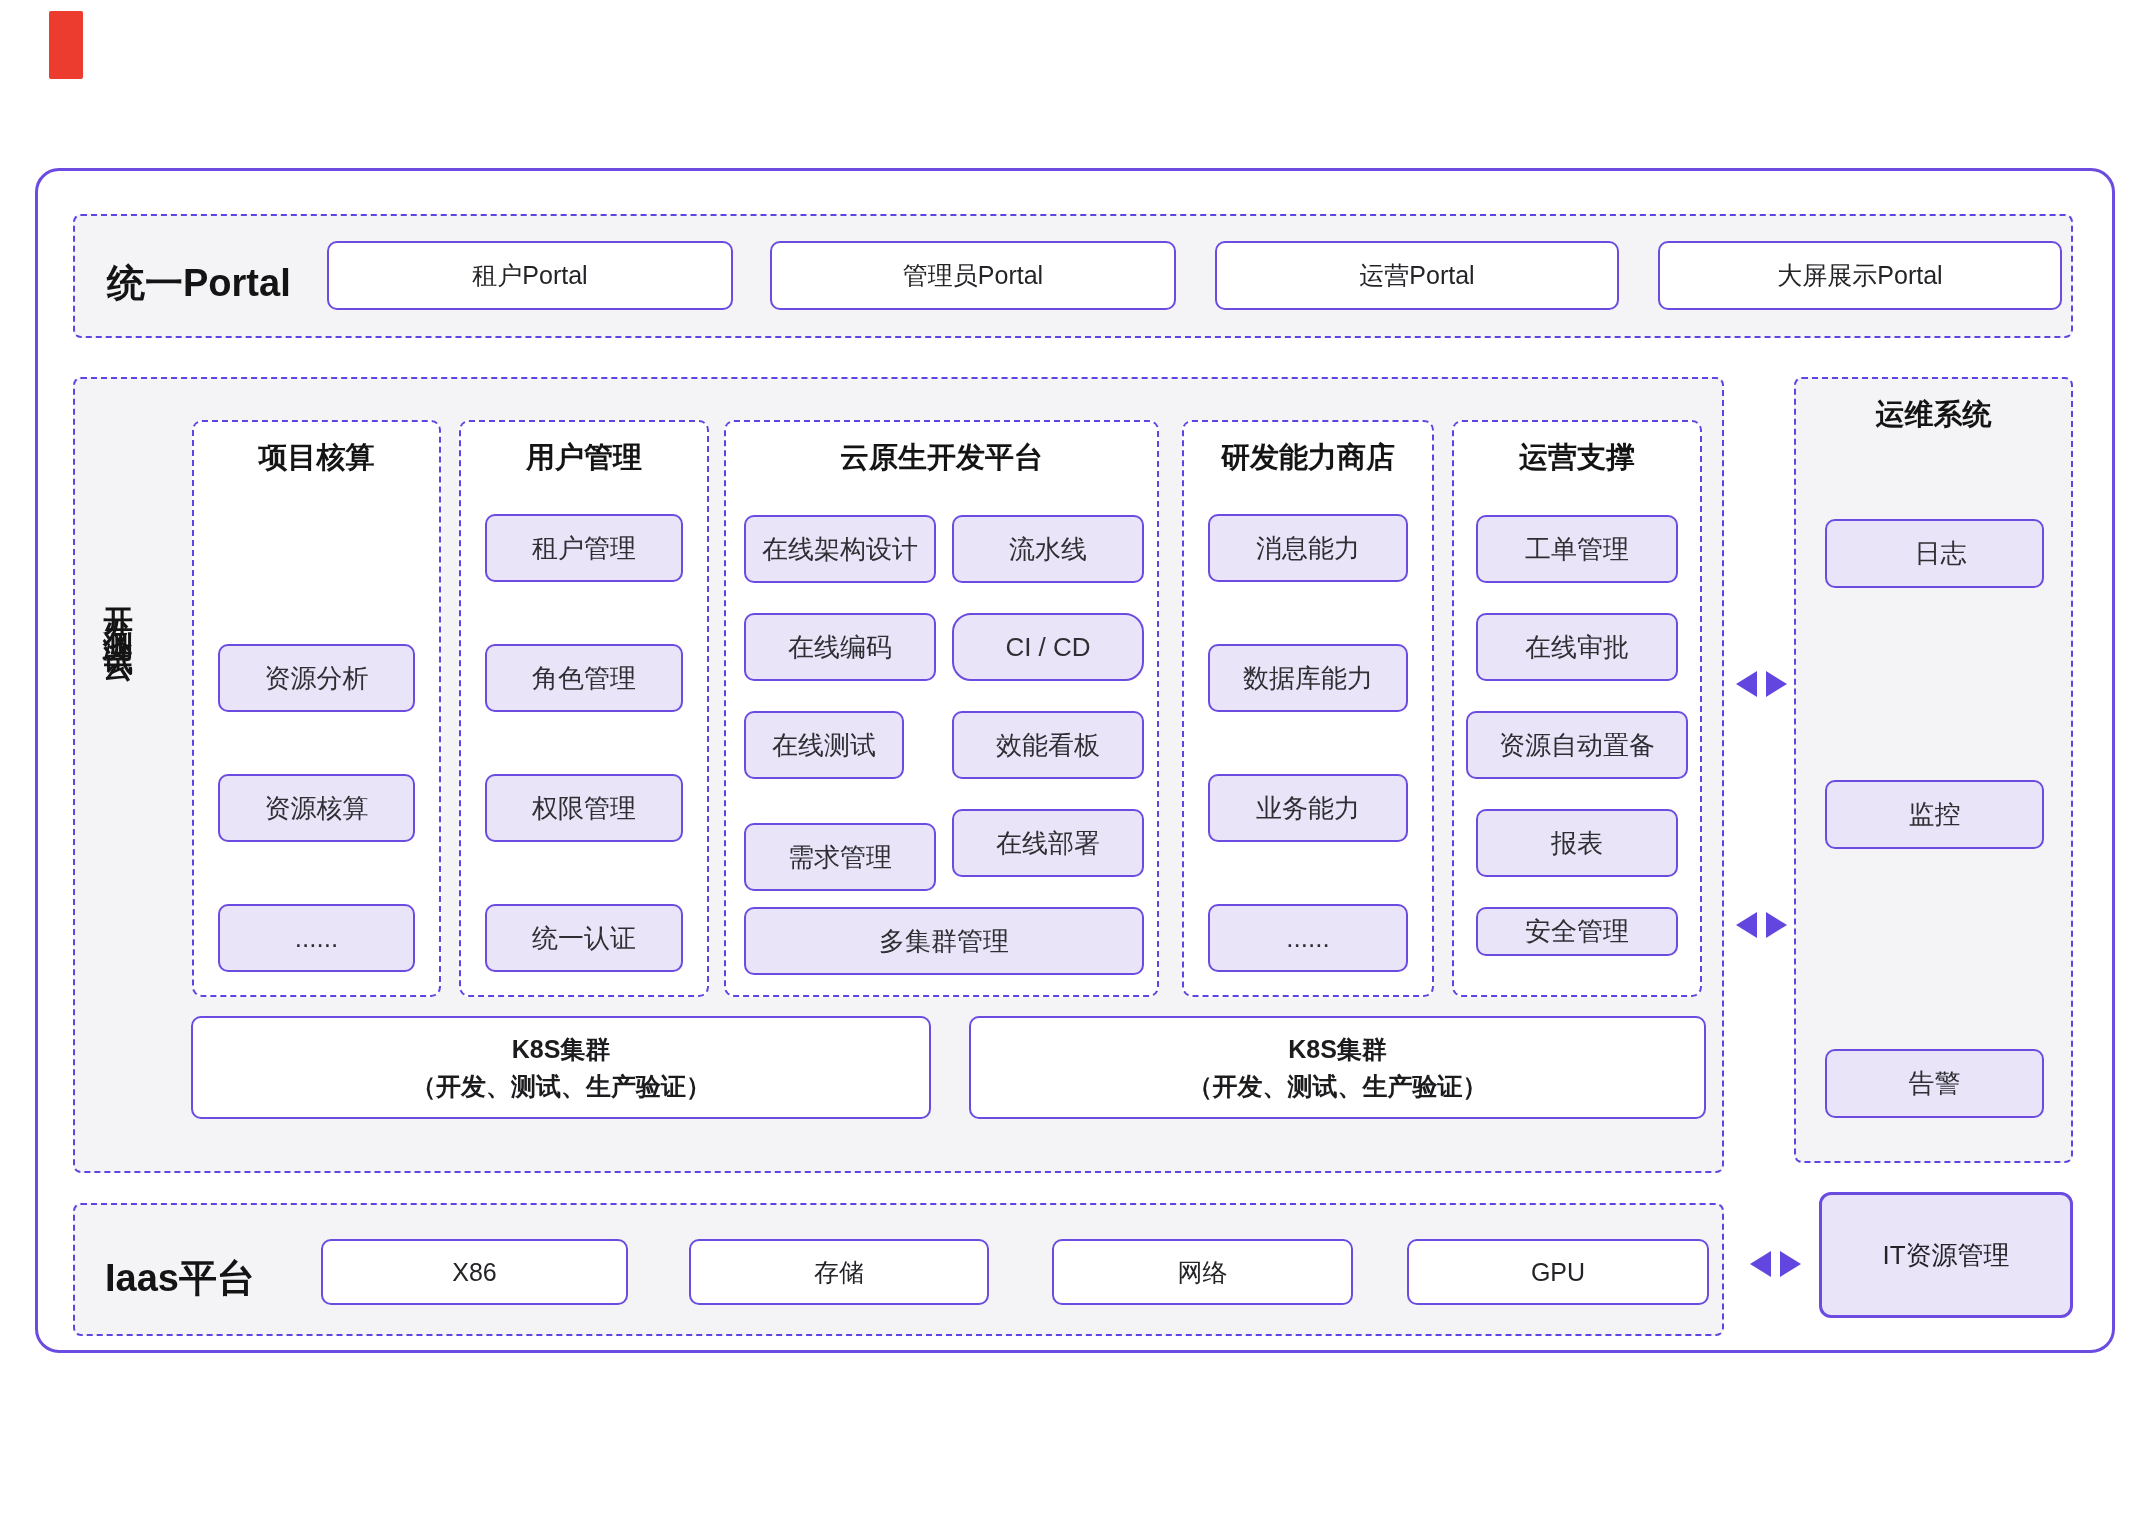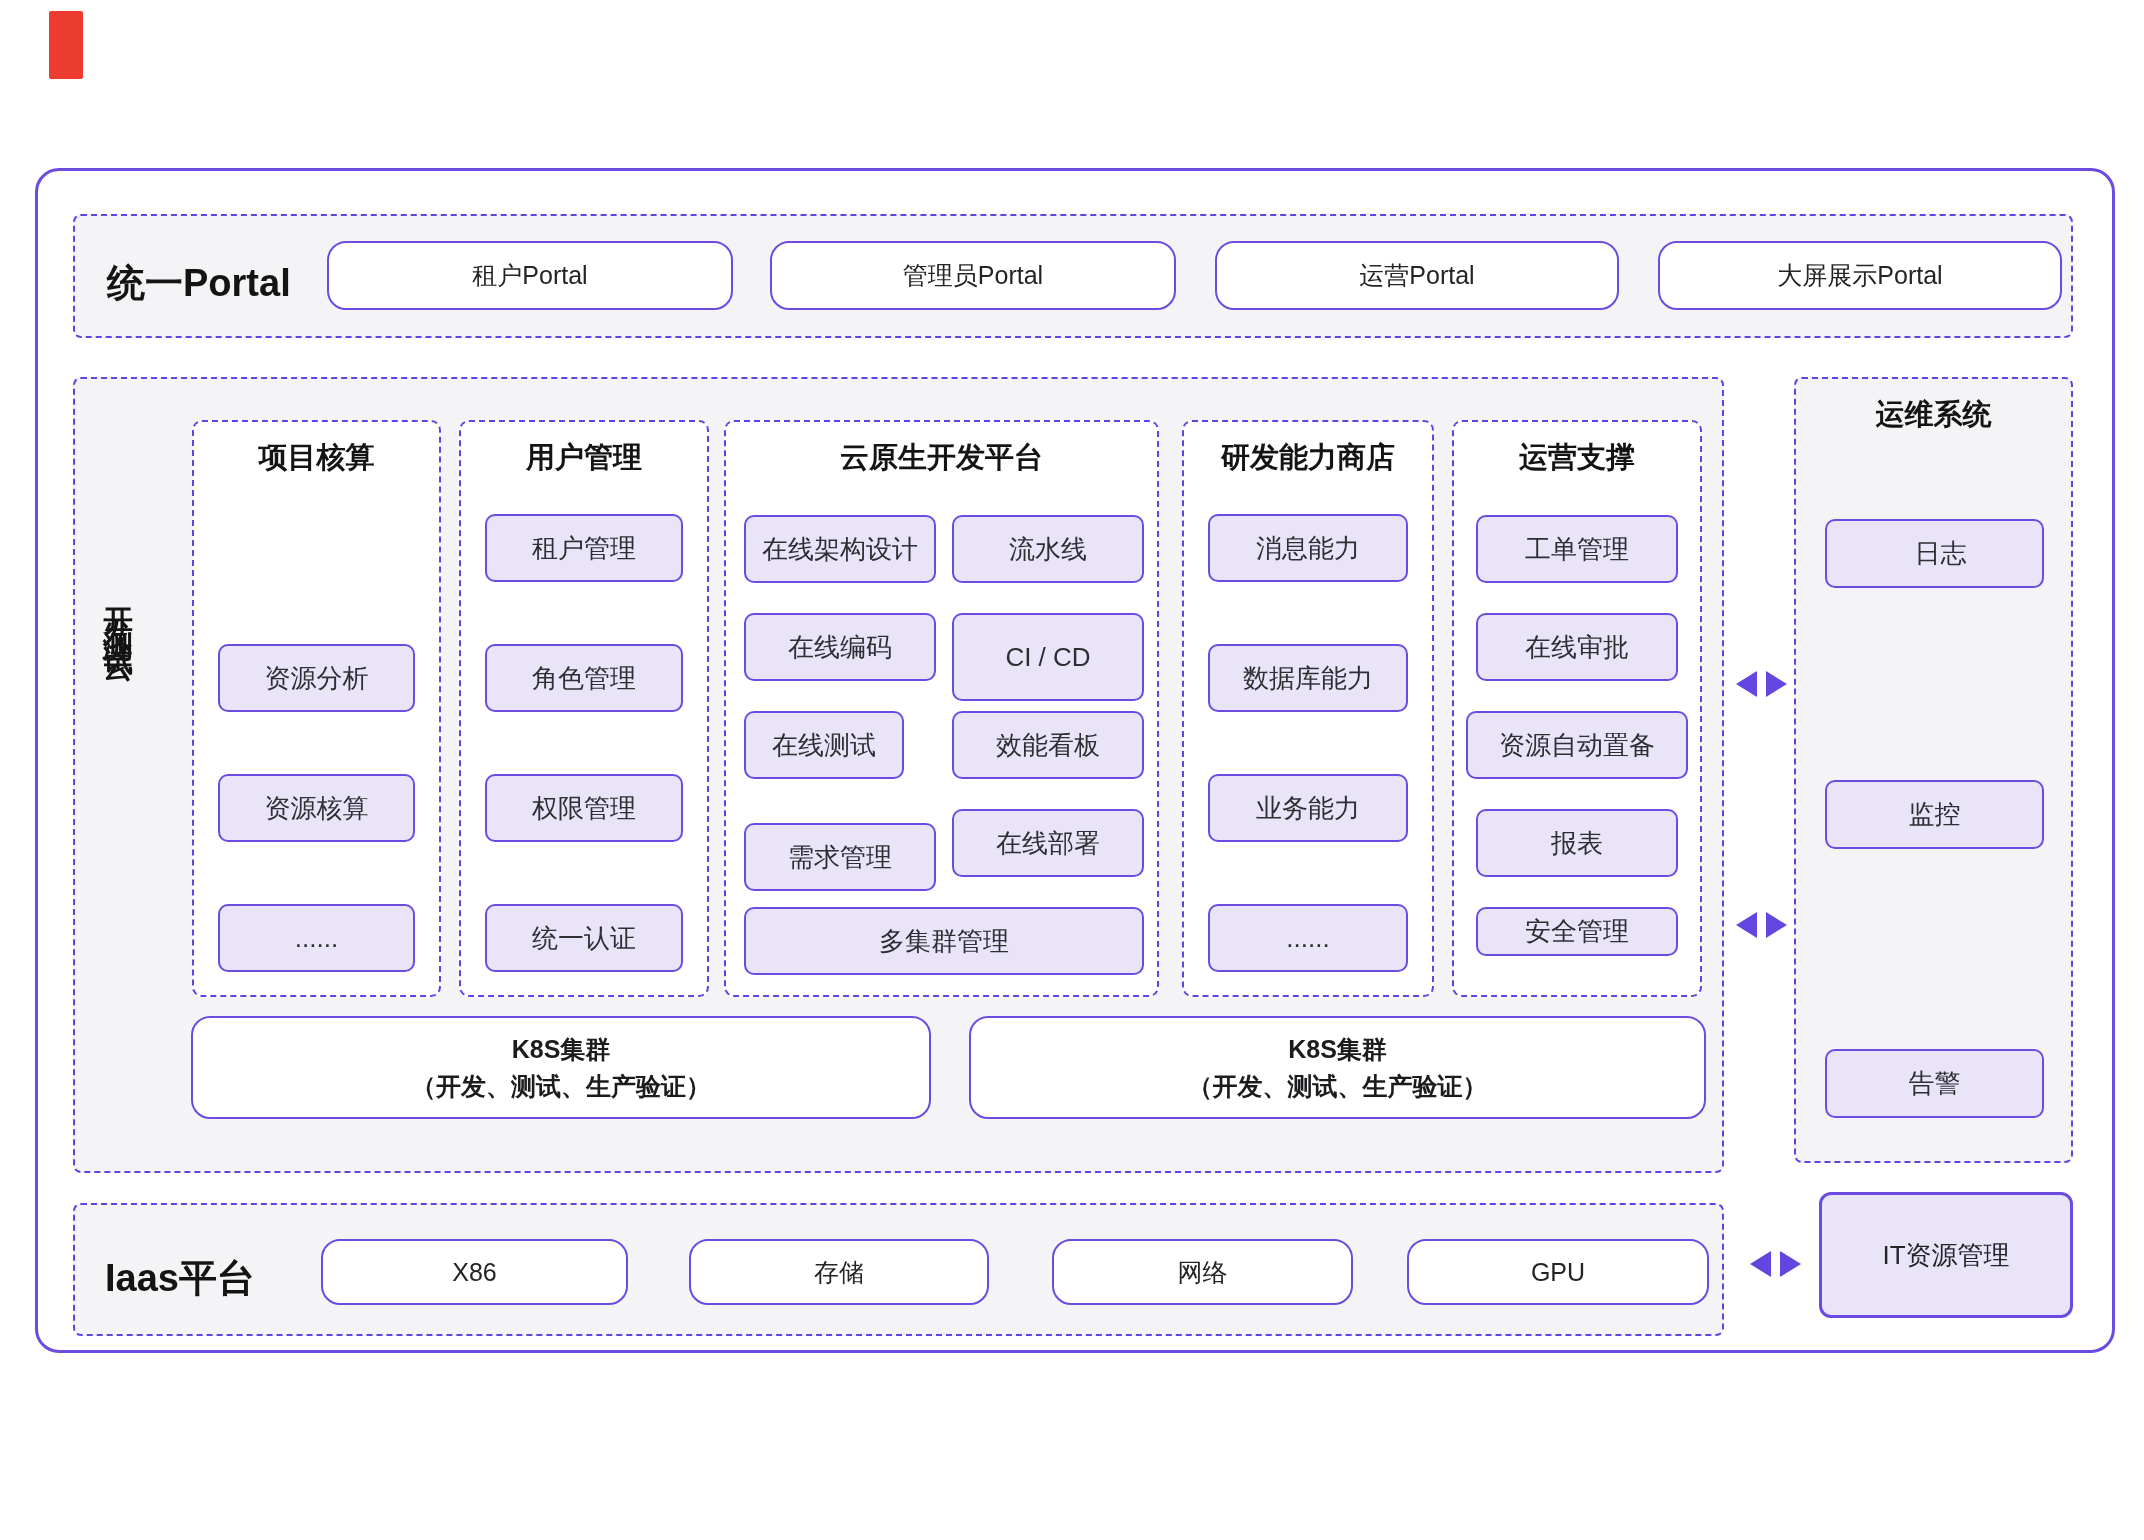--- a/index.html
+++ b/index.html
@@ -9,21 +9,21 @@
   }
   .abs{position:absolute;box-sizing:border-box;}
   
   .red-marker{left:49px;top:11px;width:34px;height:68px;background:#EC3B2F;border-radius:2px;}
   
   .outer{left:35px;top:168px;width:2080px;height:1185px;border:3px solid #6C4BE0;border-radius:24px;background:#ffffff;}
   
   .section{background:#F4F4F7;border:2px dashed #5B46E3;border-radius:8px;}
   .sec-label{font-size:38px;font-weight:bold;color:#141414;white-space:nowrap;}
   
-  .wbox{background:#ffffff;border:2px solid #6C4BE0;border-radius:19px;
+  .wbox{background:#ffffff;border:2px solid #6C4BE0;border-radius:10px;
         display:flex;align-items:center;justify-content:center;
         font-size:25px;color:#242428;text-align:center;}
   
   .col{background:#ffffff;border:2px dashed #5B46E3;border-radius:10px;}
   .col-title{margin-top:16px;text-align:center;font-size:29px;font-weight:bold;color:#141414;}
   
   .item{background:#E9E4F8;border:2px solid #6C4BE0;border-radius:10px;
         display:flex;align-items:center;justify-content:center;
         font-size:26px;color:#2E2E33;text-align:center;white-space:nowrap;}
   .k8s{flex-direction:column;font-weight:bold;font-size:25px;line-height:1.45;color:#1c1c1f;}
@@ -71,21 +71,21 @@
       <div class="abs item" style="left:24px;top:482px;right:24px;height:68px;">统一认证</div>
     </div>
 
     <div class="abs col" style="left:649px;top:41px;width:435px;height:577px;">
       <div class="col-title">云原生开发平台</div>
       <div class="abs item" style="left:18px;top:93px;width:192px;height:68px;">在线架构设计</div>
       <div class="abs item" style="left:18px;top:191px;width:192px;height:68px;">在线编码</div>
       <div class="abs item" style="left:18px;top:289px;width:160px;height:68px;">在线测试</div>
       <div class="abs item" style="left:18px;top:387px;width:192px;height:68px;margin-top:14px;">需求管理</div>
       <div class="abs item" style="left:226px;top:93px;width:192px;height:68px;">流水线</div>
-      <div class="abs item" style="left:226px;top:191px;width:192px;height:88px;">CI / CD</div>
+      <div class="abs item" style="left:226px;top:191px;width:192px;height:68px;border-radius:19px;">CI / CD</div>
       <div class="abs item" style="left:226px;top:289px;width:192px;height:68px;">效能看板</div>
       <div class="abs item" style="left:226px;top:387px;width:192px;height:68px;">在线部署</div>
       <div class="abs item" style="left:18px;top:485px;width:400px;height:68px;">多集群管理</div>
     </div>
 
     <div class="abs col" style="left:1107px;top:41px;width:252px;height:577px;">
       <div class="col-title">研发能力商店</div>
       <div class="abs item" style="left:24px;top:92px;right:24px;height:68px;">消息能力</div>
       <div class="abs item" style="left:24px;top:222px;right:24px;height:68px;">数据库能力</div>
       <div class="abs item" style="left:24px;top:352px;right:24px;height:68px;">业务能力</div>

